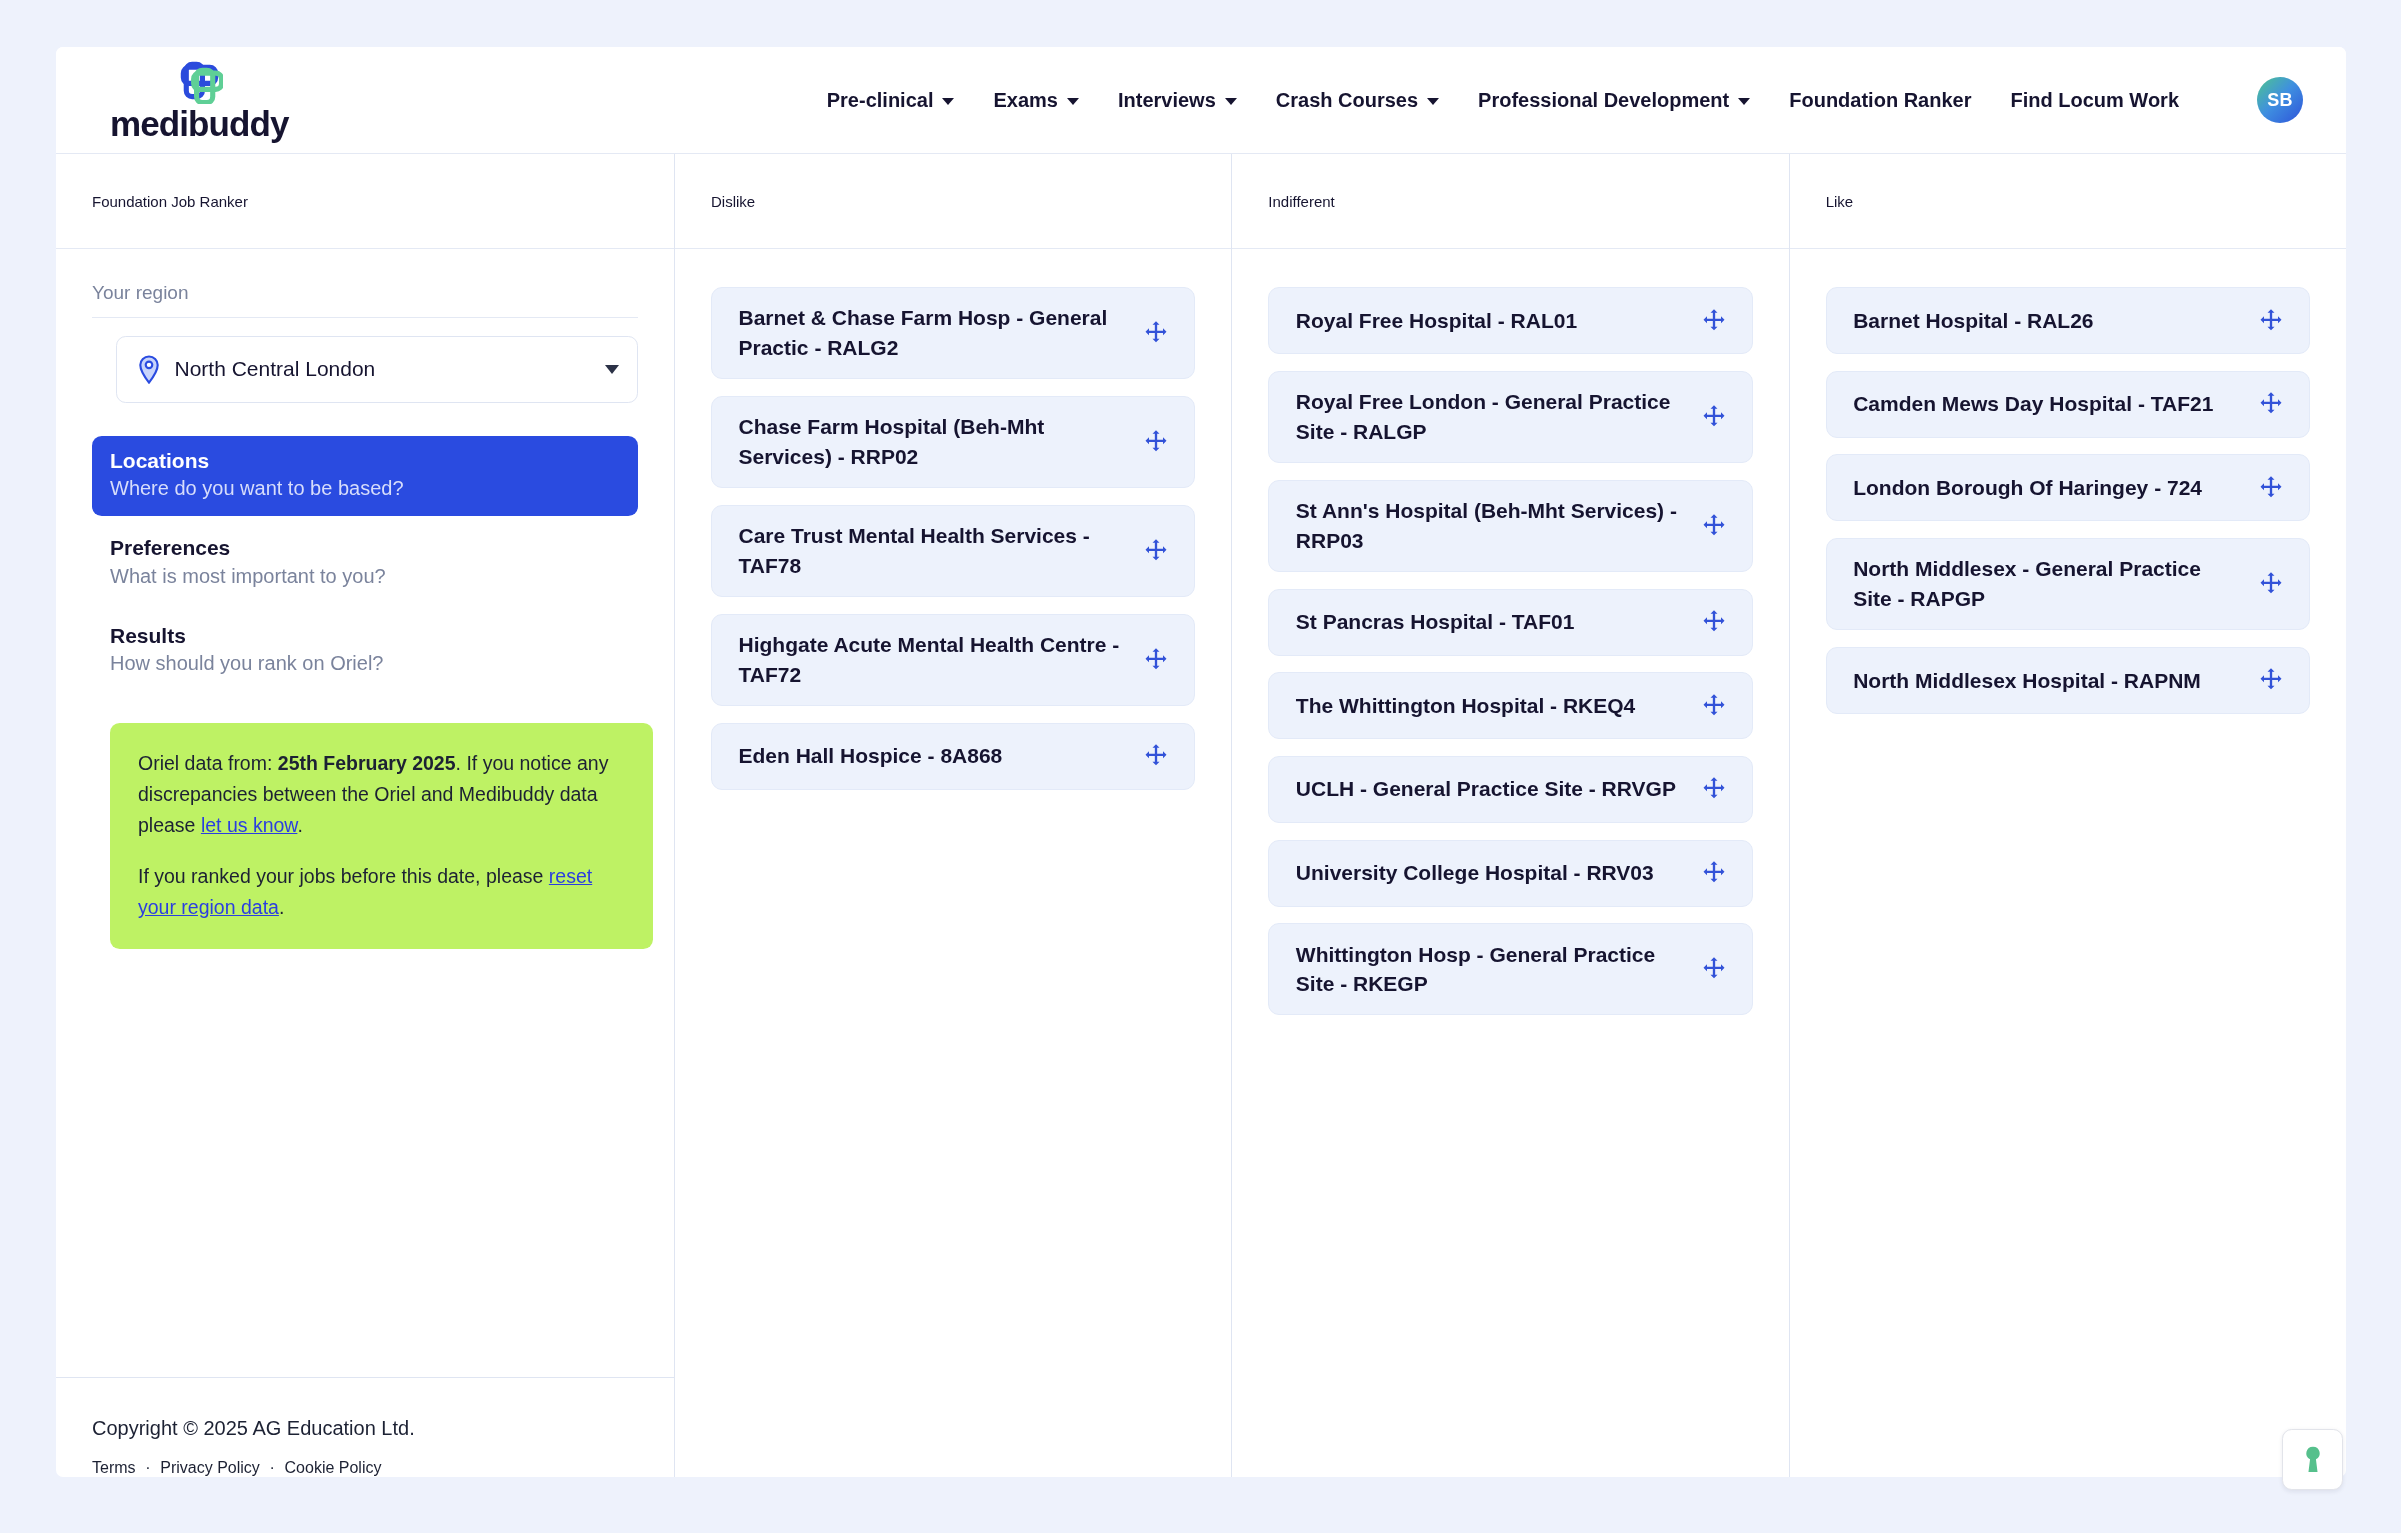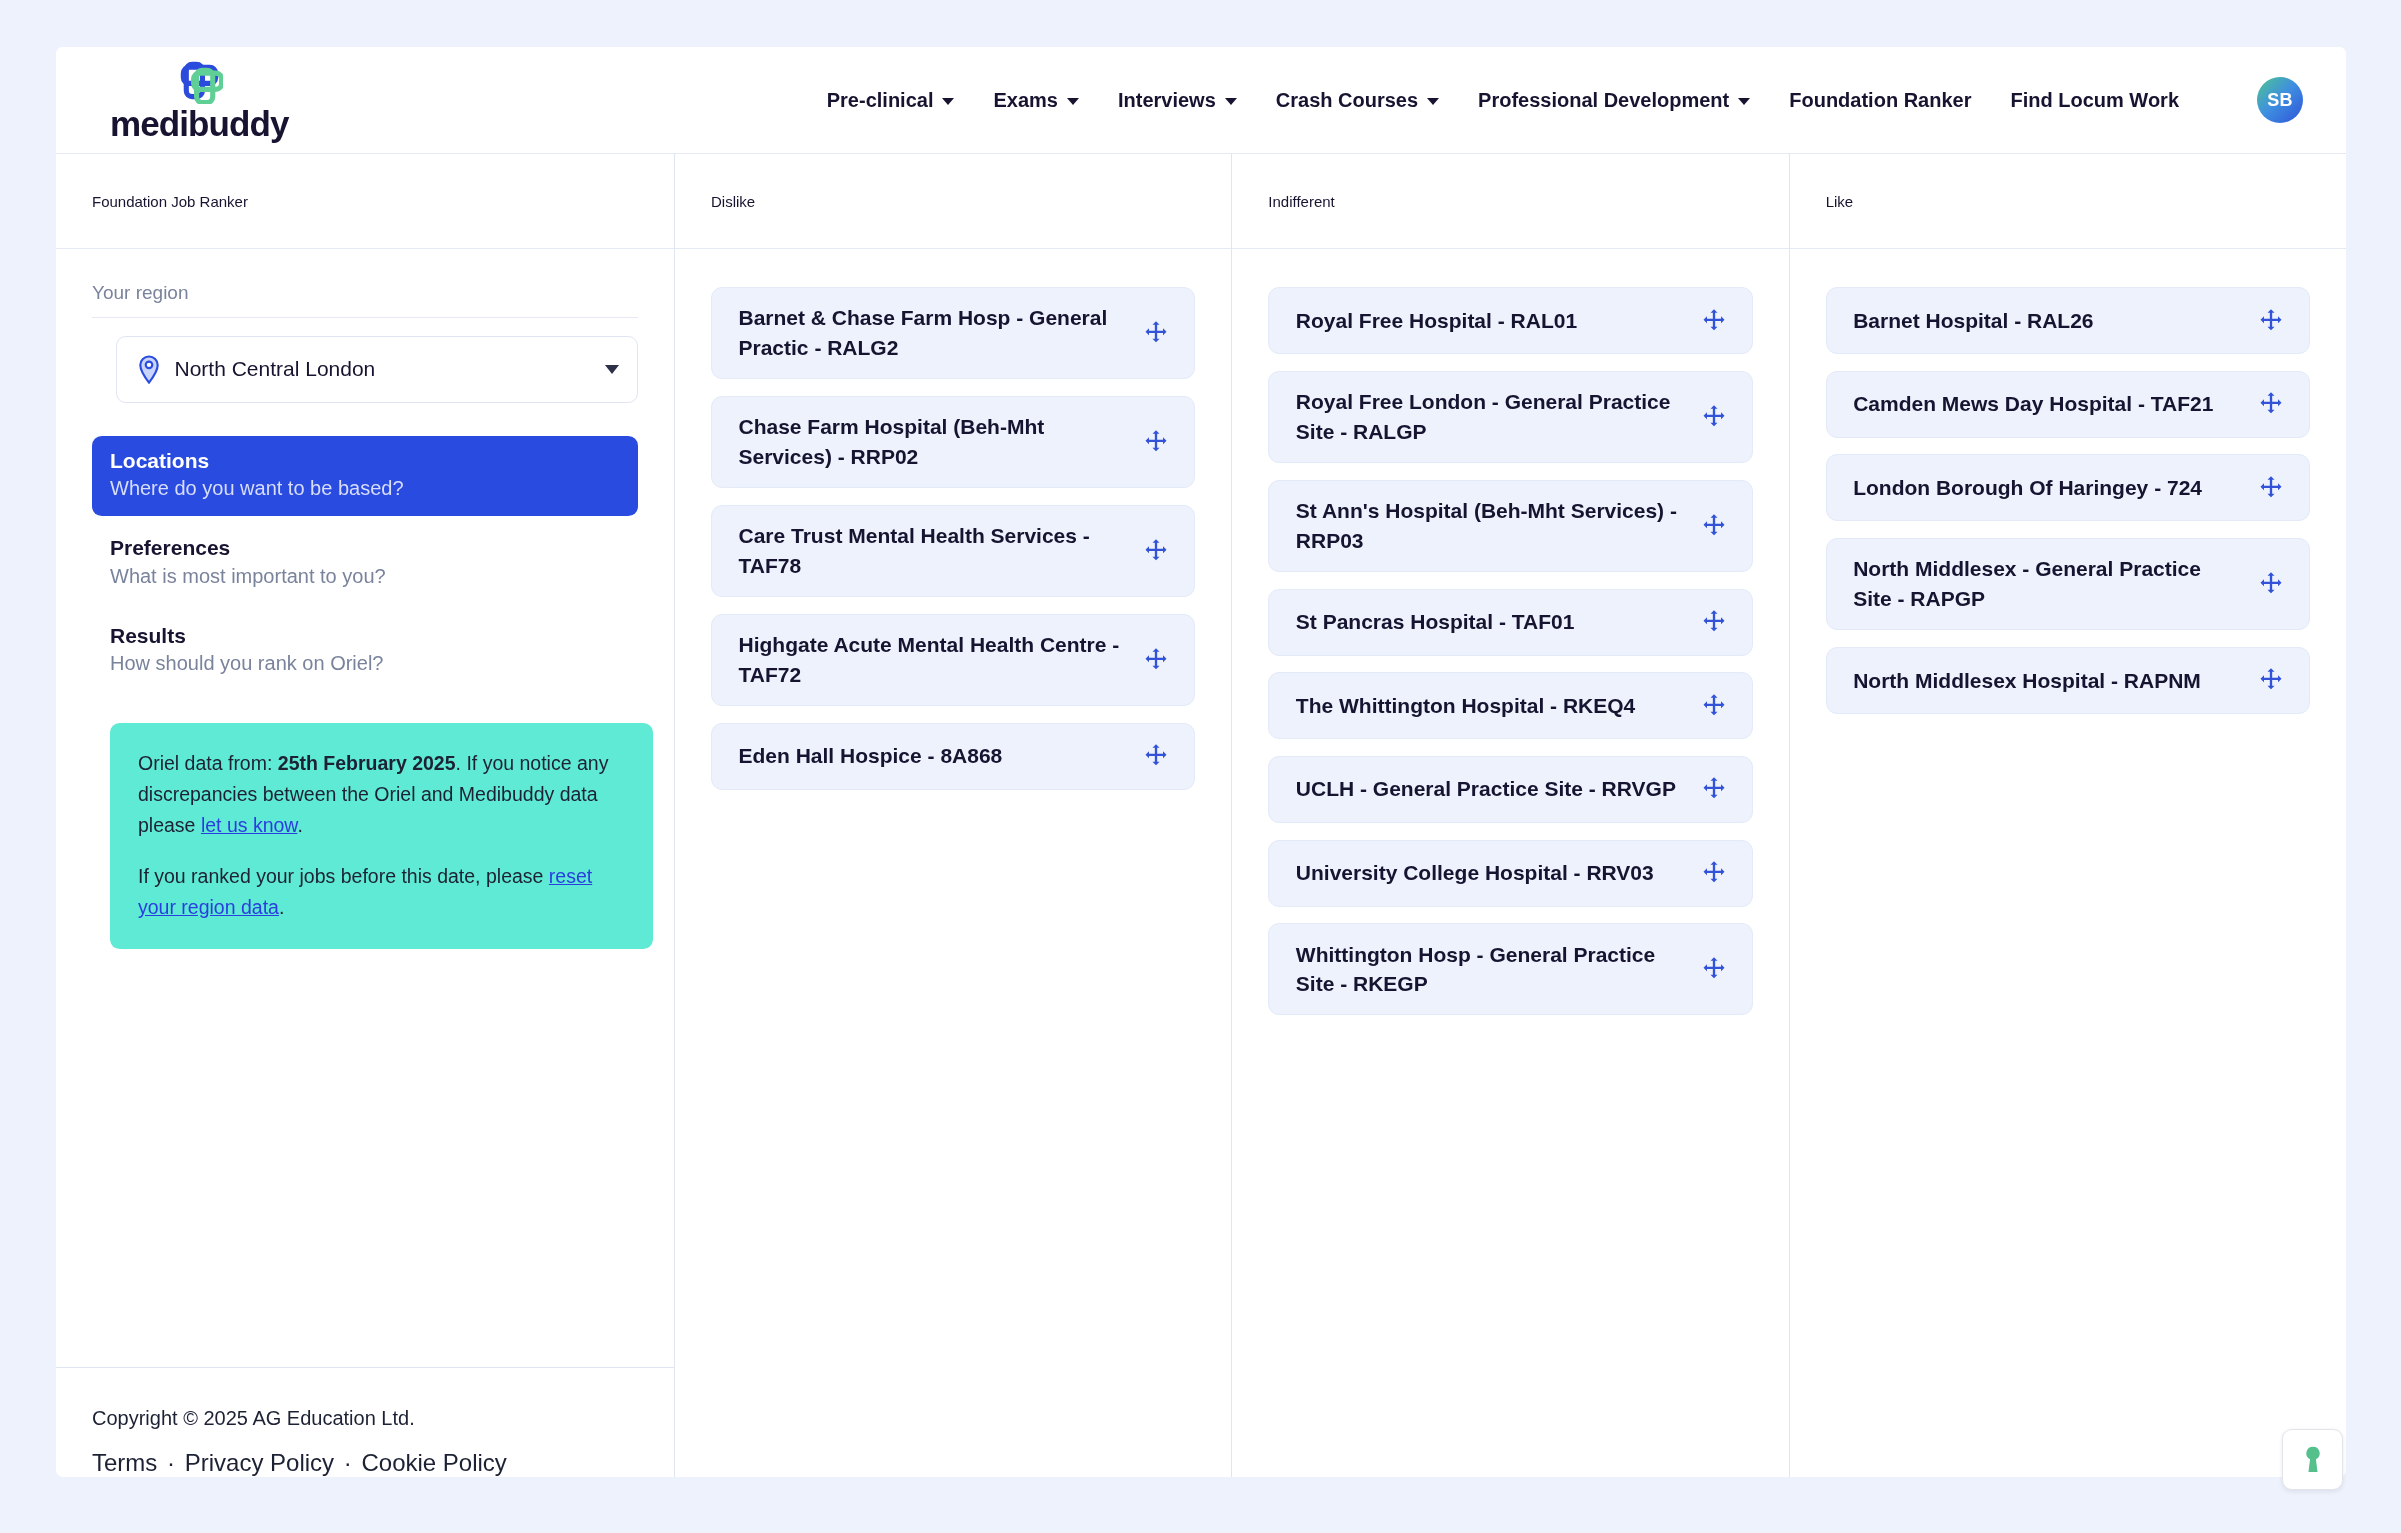--- a/index.html
+++ b/index.html
@@ -115,36 +115,36 @@
   }
   .step-title { font-size: 21px; font-weight: 700; color: #161430; line-height: 1.35; }
   .step-sub { font-size: 20px; color: #7a839c; line-height: 1.35; }
   .step.active { background: #2a4be0; }
   .step.active .step-title { color: #ffffff; }
   .step.active .step-sub { color: #d7ddfb; }
 
   .notice {
     margin: 32px 0 0 18px;
     width: 543px;
-    background: #5eead4;
+    background: #bef264;
     border-radius: 9.7px;
     padding: 25px 28px 26.5px 28px;
   }
   .notice p { font-size: 19.5px; line-height: 1.58; color: #1c2133; }
   .notice p + p { margin-top: 21px; }
   .notice b { font-weight: 700; }
   .notice a { color: #2a3ee0; text-decoration: underline; cursor: pointer; }
 
   .footer {
     flex: 0 0 auto;
     border-top: 1.4px solid #dfe5f2;
     padding: 39px 36px 0 36px;
   }
   .copyright { font-size: 20px; color: #1c2133; margin-bottom: 19.5px; }
-  .legal { font-size: 24px; color: #1c2133; display: flex; gap: 9.7px; align-items: center; }
+  .legal { font-size: 16px; color: #1c2133; display: flex; gap: 9.7px; align-items: center; }
   .legal a { color: #1c2133; text-decoration: none; cursor: pointer; }
   .legal .dot { color: #1c2133; }
 
   
   .col {
     flex: 1 1 0;
     min-width: 0;
     border-right: 1.4px solid #dfe5f2;
     display: flex; flex-direction: column;
   }

